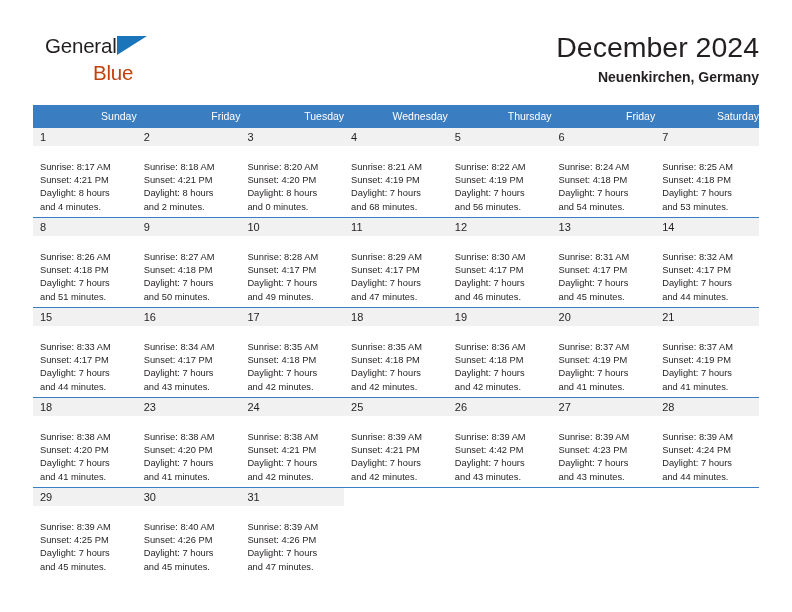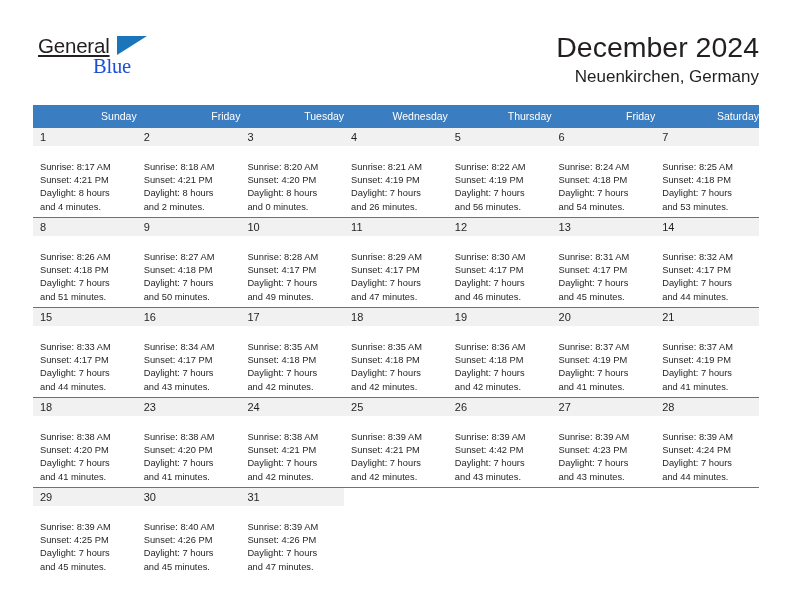--- a/index.html
+++ b/index.html
@@ -31,65 +31,65 @@
   }
   .logo {
     position: absolute;
     left: 0;
     top: 4px;
     width: 180px;
     height: 60px;
   }
   .logo-general {
     position: absolute;
-    left: 5px;
+    left: 12px;
     top: 0px;
     font-size: 20.5px;
     letter-spacing: -0.2px;
     color: #231f20;
     font-family: "Liberation Sans", sans-serif;
-    text-decoration: underline;
   }
   .logo-triangle {
     position: absolute;
     left: 84px;
     top: 2px;
     width: 0;
     height: 0;
     border-left: 30px solid #1b75bb;
     border-bottom: 19px solid transparent;
   }
   .logo-blue {
     position: absolute;
     left: 60px;
-    top: 21px;
+    top: 27px;
     font-size: 20.5px;
     letter-spacing: -0.2px;
-    color: #1d4ed8;
-    font-family: Liberation Serif, serif;
+    color: #c2410c;
+    font-family: Liberation Sans, sans-serif;
   }
   .title-block {
     position: absolute;
     right: 0;
     top: 0;
     text-align: right;
   }
   .cal-title {
     font-size: 28.5px;
     color: #231f20;
     line-height: 34px;
     white-space: nowrap;
     font-weight: normal;
   }
   .cal-subtitle {
-    font-size: 17px;
+    font-size: 14px;
     color: #231f20;
     line-height: 22px;
     margin-top: 2px;
     white-space: nowrap;
+    font-weight: bold;
   }
 
   
   .calendar {
     position: absolute;
     left: 33px;
     top: 105px;
     width: 726px;
     border-collapse: collapse;
     table-layout: fixed;
@@ -219,21 +219,21 @@
             </div>
           </td>
         <td>
             <div class="cell">
               <div class="cell-inner">
           <div class="daynum">4</div>
           <div class="info">
             <div>Sunrise: 8:21 AM</div>
             <div>Sunset: 4:19 PM</div>
             <div>Daylight: 7 hours</div>
-            <div>and 26 minutes.</div>
+            <div>and 68 minutes.</div>
           </div>
         </div>
             </div>
           </td>
         <td>
             <div class="cell">
               <div class="cell-inner">
           <div class="daynum">5</div>
           <div class="info">
             <div>Sunrise: 8:22 AM</div>

